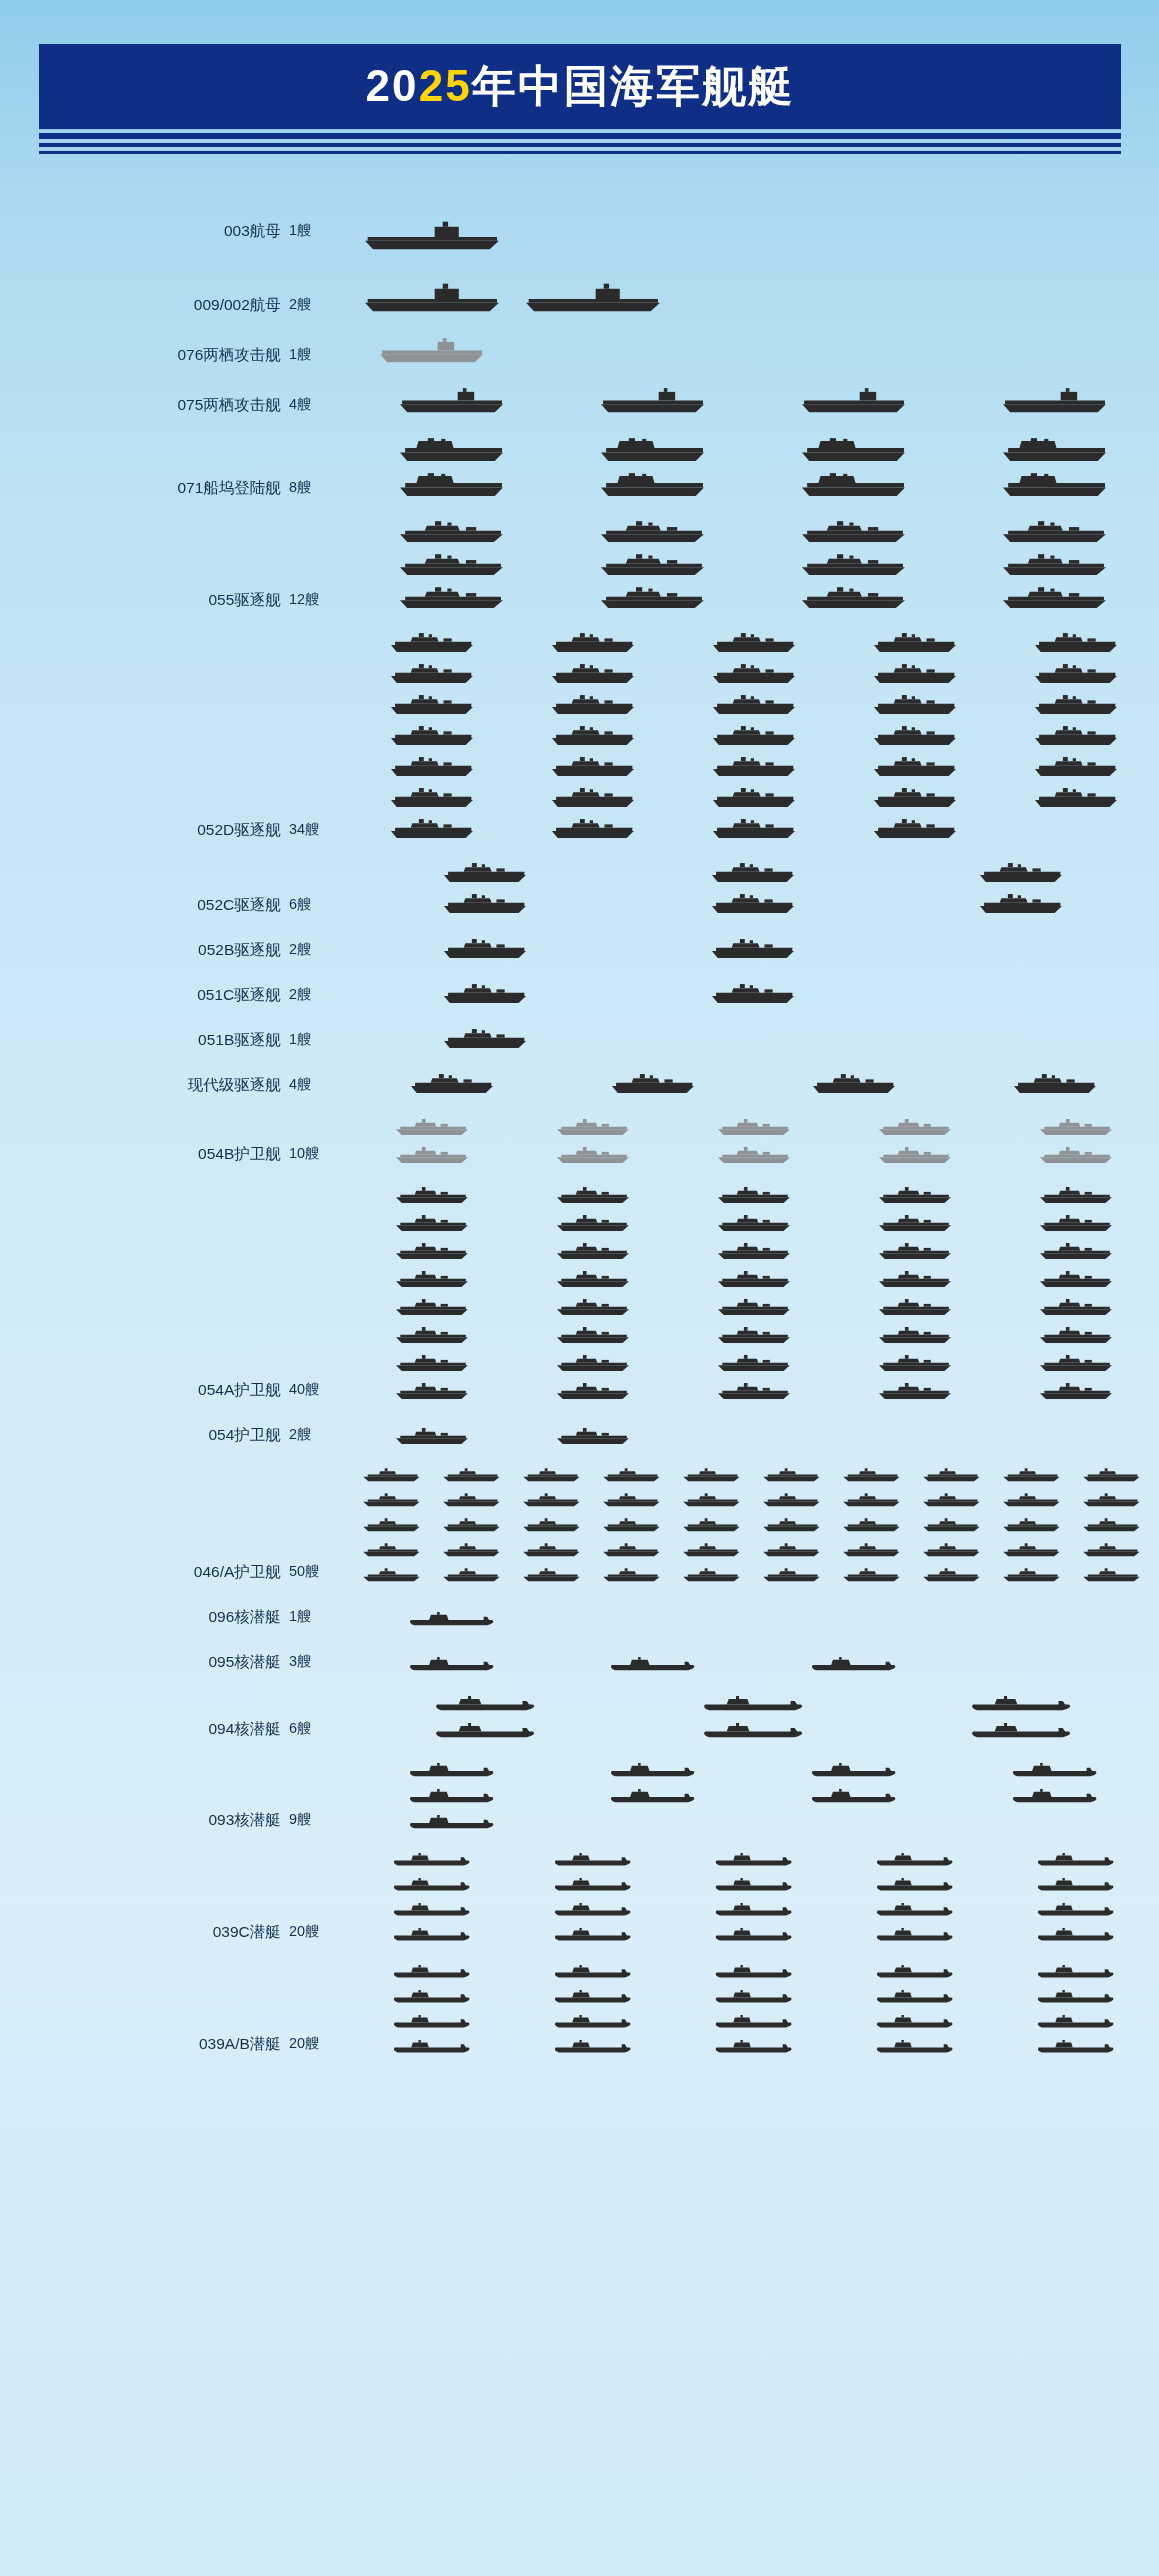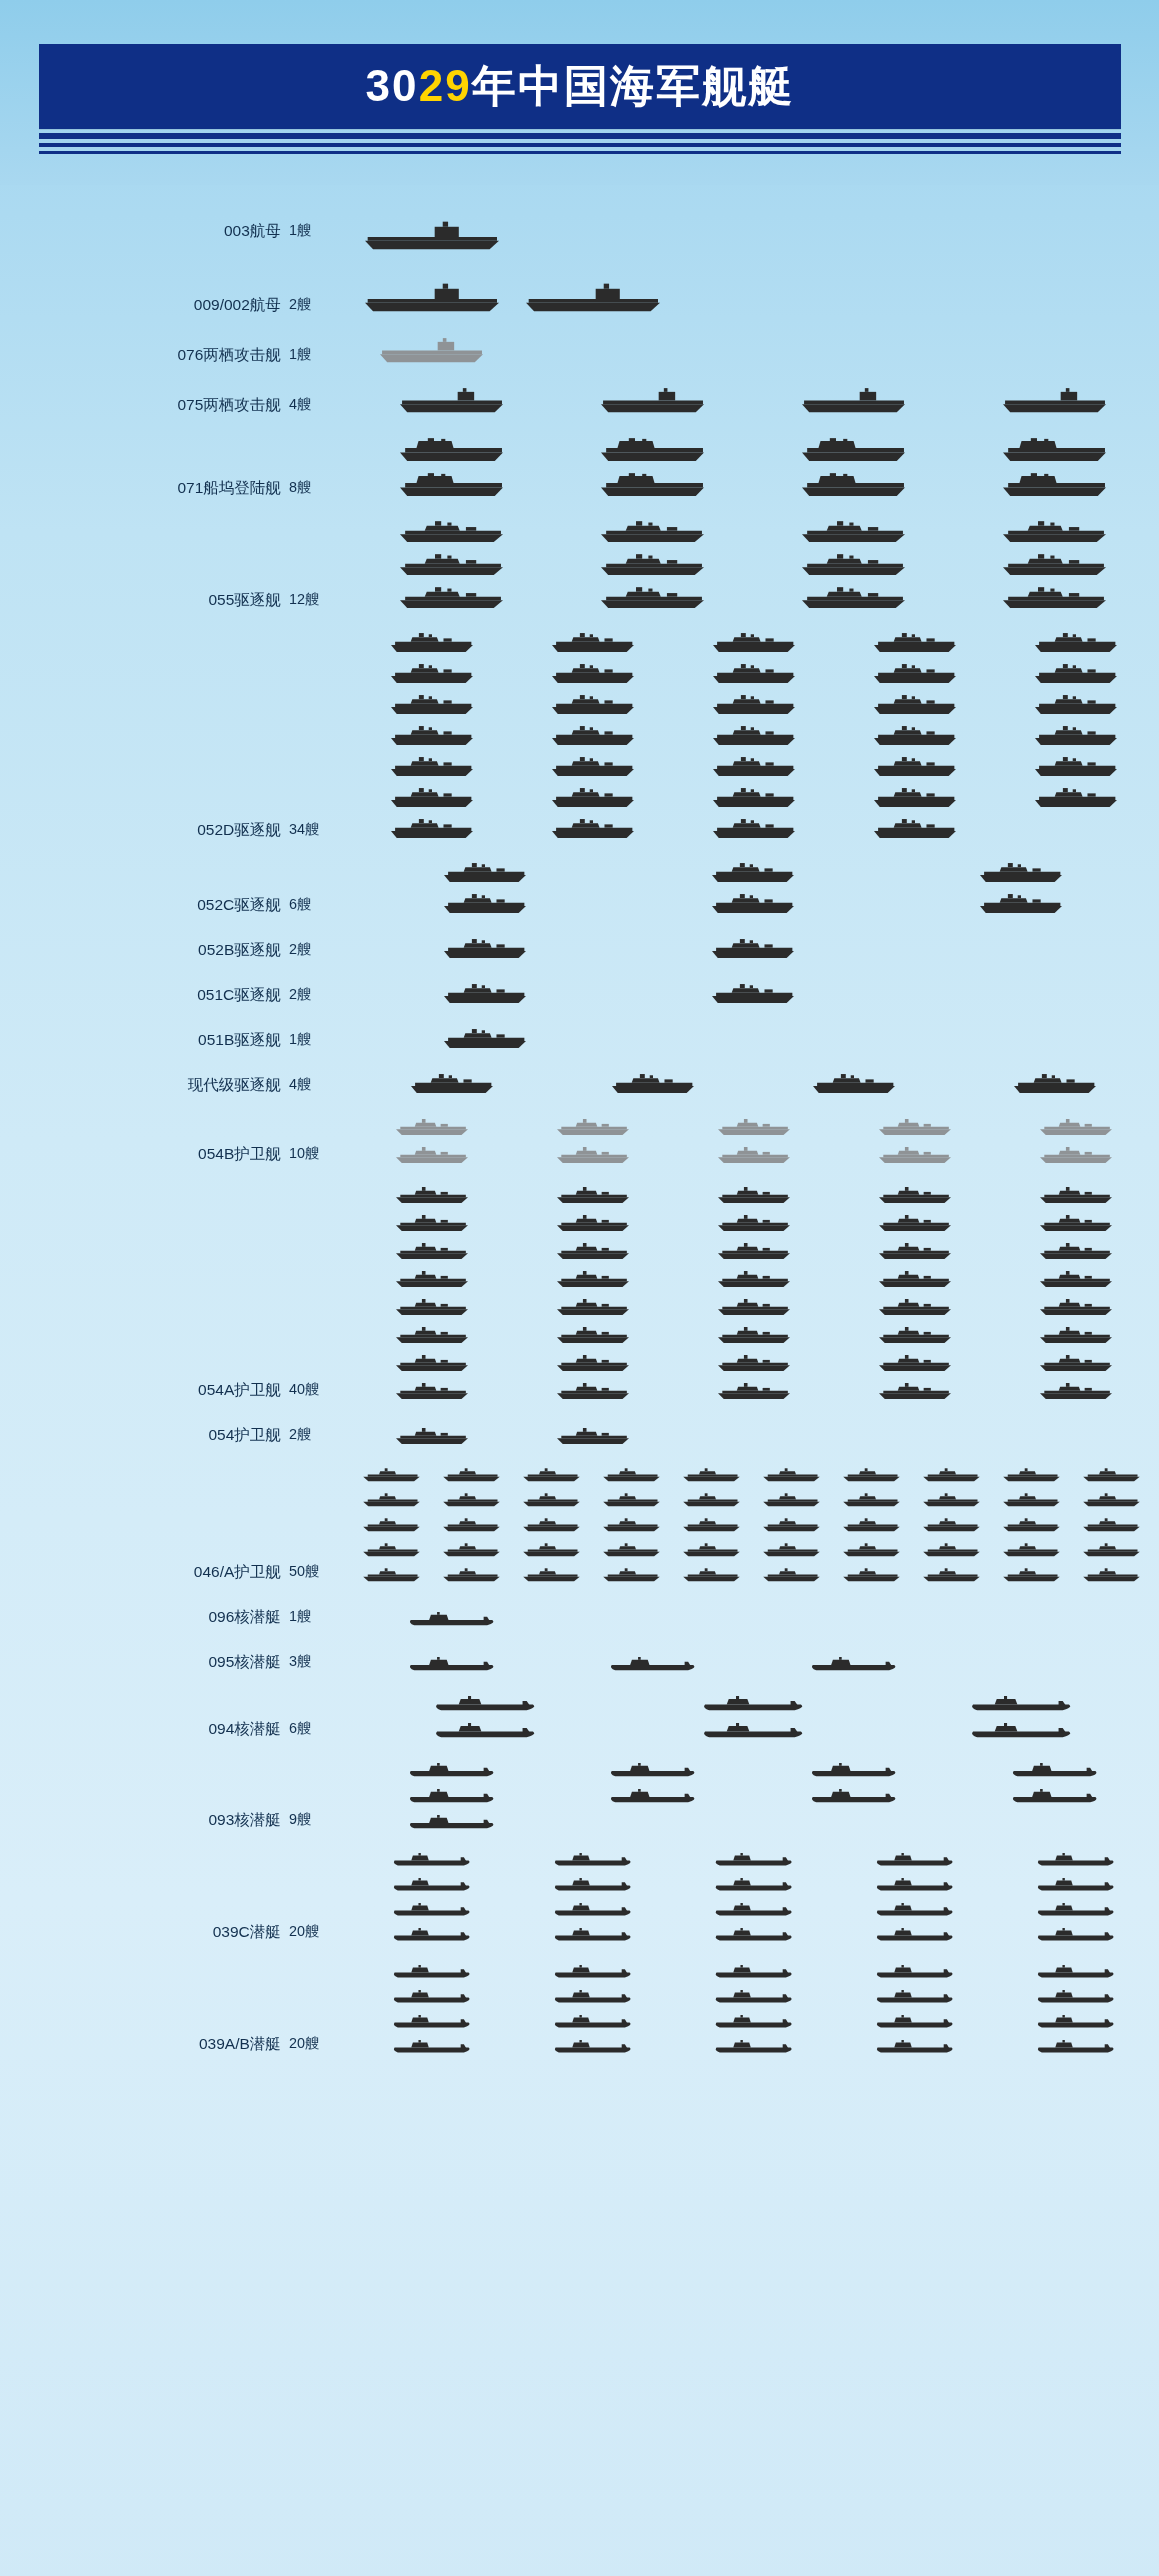--- a/index.html
+++ b/index.html
@@ -112,21 +112,21 @@
   .unit svg { display: block; }
 </style>
 </head>
 <body>
 
 <div id="page">
 
   <div class="header-wrap">
     <div class="banner">
       <div class="banner-title">
-        <span>30</span><span class="hl">29</span><span>年中国海军舰艇</span>
+        <span>20</span><span class="hl">25</span><span>年中国海军舰艇</span>
       </div>
     </div>
     <div class="banner-stripes">
       <i class="s1"></i>
         <i class="s2"></i>
         <i class="s3"></i>
     </div>
   </div>
 
   <div class="rows" id="rows">

